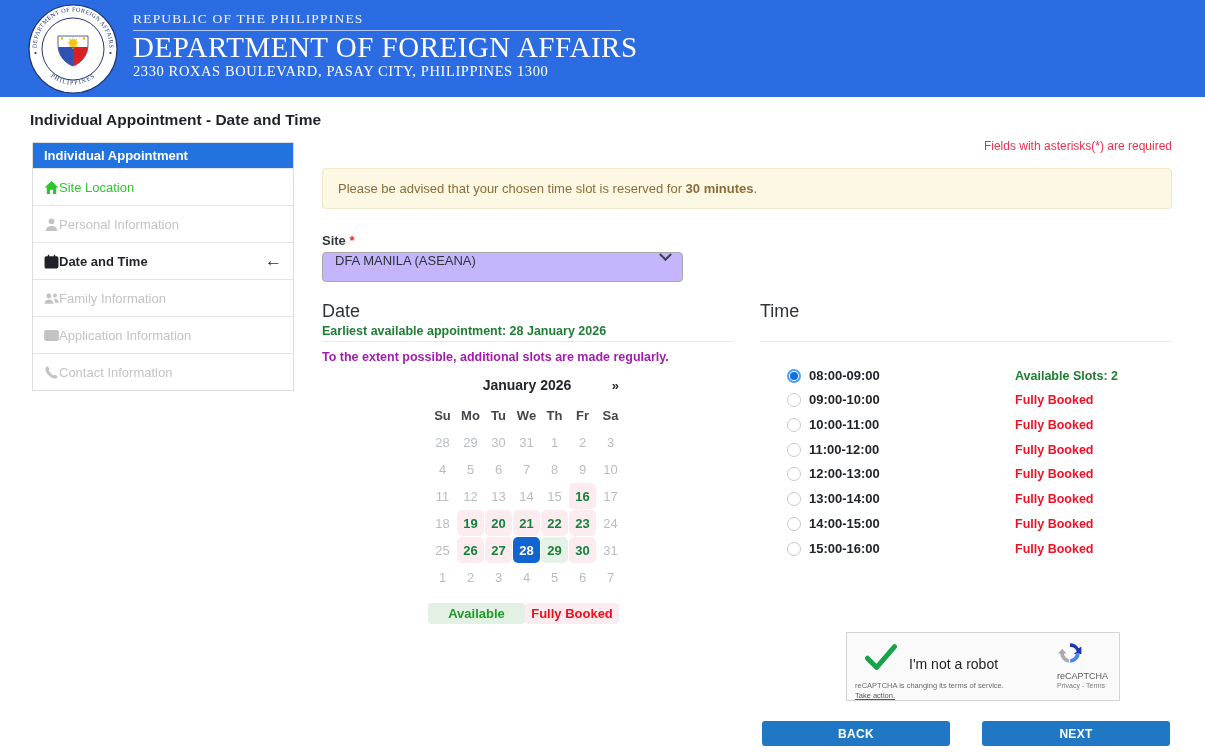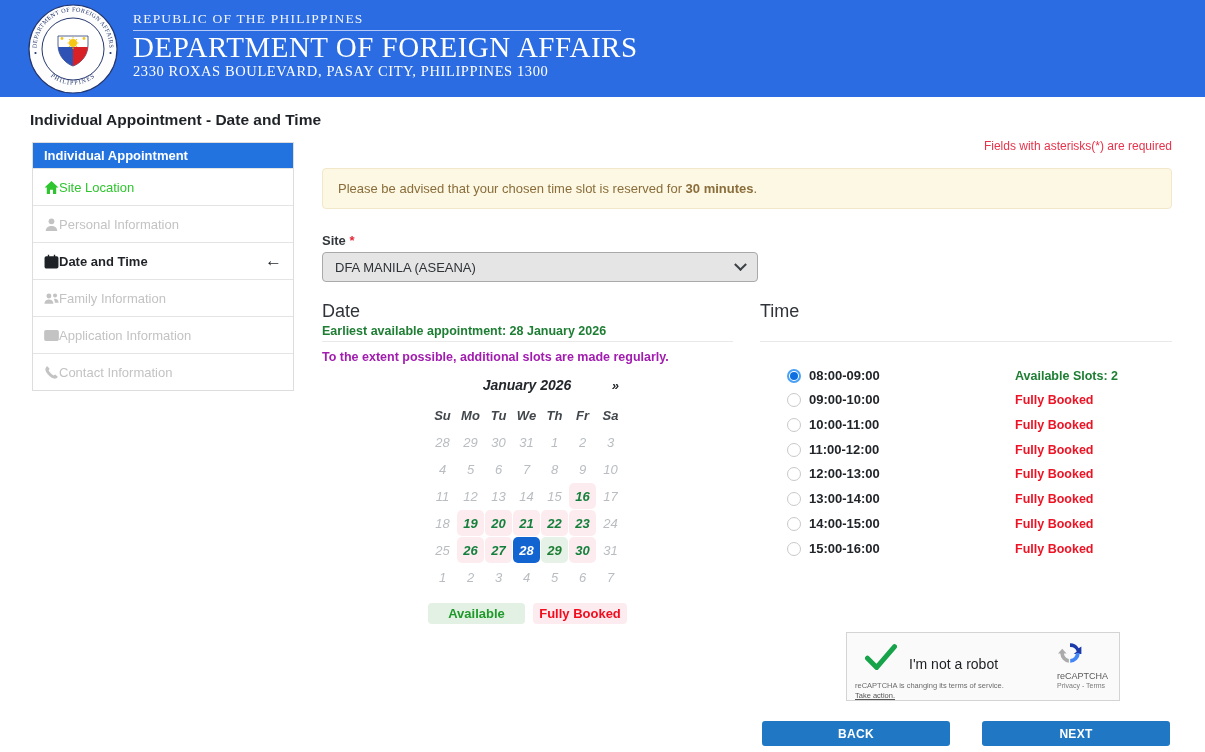--- a/index.html
+++ b/index.html
@@ -33,47 +33,47 @@
 
   
   .alert { position:absolute; left:322px; top:168px; width:850px; height:41px; background:#fcf8e3;
            border:1px solid #f2e8c9; border-radius:4px; font-size:13px; color:#8a6d3b;
            display:flex; align-items:center; padding:0 15px; }
   .alert b { font-weight:bold; }
 
   
   .site-label { position:absolute; left:322px; top:233px; font-size:13px; font-weight:bold; color:#33383c; }
   .asterisk { color:#e32636; }
-  .select { position:absolute; left:322px; top:252px; width:436px; height:30px; border:1px solid #a9a9a9;
-            border-radius:4px; display:flex; align-items:center; padding:0 12px; font-size:13px;
-            color:#2e3338; background:#e5e5e5; cursor:pointer; }
+  .select { position:absolute; left:322px; top:252px; width:361px; height:30px; border:1px solid #a9a9a9;
+            border-radius:4px; display:flex; padding:0 12px; font-size:13px;
+            color:#2e3338; background:#c4b5fd; cursor:pointer; }
   .chev { margin-left:auto; width:9px; height:9px; border-right:2px solid #3c4146; border-bottom:2px solid #3c4146;
           transform:rotate(45deg) translate(-2px,-2px); }
 
   
   .sec-title { position:absolute; font-size:18px; color:#30343a; }
   .hr { position:absolute; height:1px; background:#e9e9e9; }
   .earliest { position:absolute; left:322px; top:324px; font-size:12.5px; font-weight:bold; color:#1e7e34; }
   .red-note { position:absolute; left:322px; top:350px; font-size:12.5px; font-weight:bold; color:#a21caf; }
 
   
-  .calendar { position:absolute; left:429px; top:377px; width:196px;font-style:italic; }
+  .calendar { position:absolute; left:429px; top:377px; width:196px; }
   .cal-title { position:relative; text-align:center; height:24px; font-size:14px; font-weight:bold; color:#23272b; }
   .cal-next { position:absolute; right:6px; top:1px; font-size:13px; font-weight:bold; color:#23272b; cursor:pointer; }
   .cal-week { display:grid; grid-template-columns:repeat(7,27px); gap:1px; height:28px; align-items:center; }
   .cal-week span { text-align:center; font-size:13px; font-weight:bold; color:#42474c; }
   .cal-grid { display:grid; grid-template-columns:repeat(7,27px); grid-auto-rows:26px; gap:1px; }
   .cal-cell { display:flex; align-items:center; justify-content:center; font-size:13px; border-radius:5px; cursor:pointer; }
   .cal-cell.muted { color:#b9bdc1; }
   .cal-cell.booked { color:#15803d; font-weight:bold; background:#fdecef; }
   .cal-cell.selected { color:#fff; font-weight:bold; background:#1265d0; }
   .cal-cell.available { color:#1e7e34; font-weight:bold; background:#e6f2e7; }
 
   
-  .legend { position:absolute; left:428px; top:603px; display:flex; gap:8px; }
+  .legend { position:absolute; left:428px; top:603px; display:flex; gap:0; }
   .pill { font-size:13px; font-weight:bold; padding:3px 0; width:97px; text-align:center; border-radius:4px; }
   .pill.available { color:#1f9a2a; background:#e3f0e4; }
   .pill.booked { color:#f20d1e; background:#fdecef; width:94px; }
 
   
   .slots { position:absolute; left:787px; top:358px; width:386px; }
   .slot-row { position:relative; height:24.7px; display:flex; align-items:flex-end; }
   .radio { width:14px; height:14px; border-radius:50%; border:1px solid #c9c9c9; background:#fff; flex:0 0 14px; cursor:pointer; }
   .radio.on { border:2px solid #49a0f5; background:#fff; position:relative; }
   .radio.on::after { content:""; position:absolute; left:1px; top:1px; width:8px; height:8px; border-radius:50%; background:#0f6fe0; }

